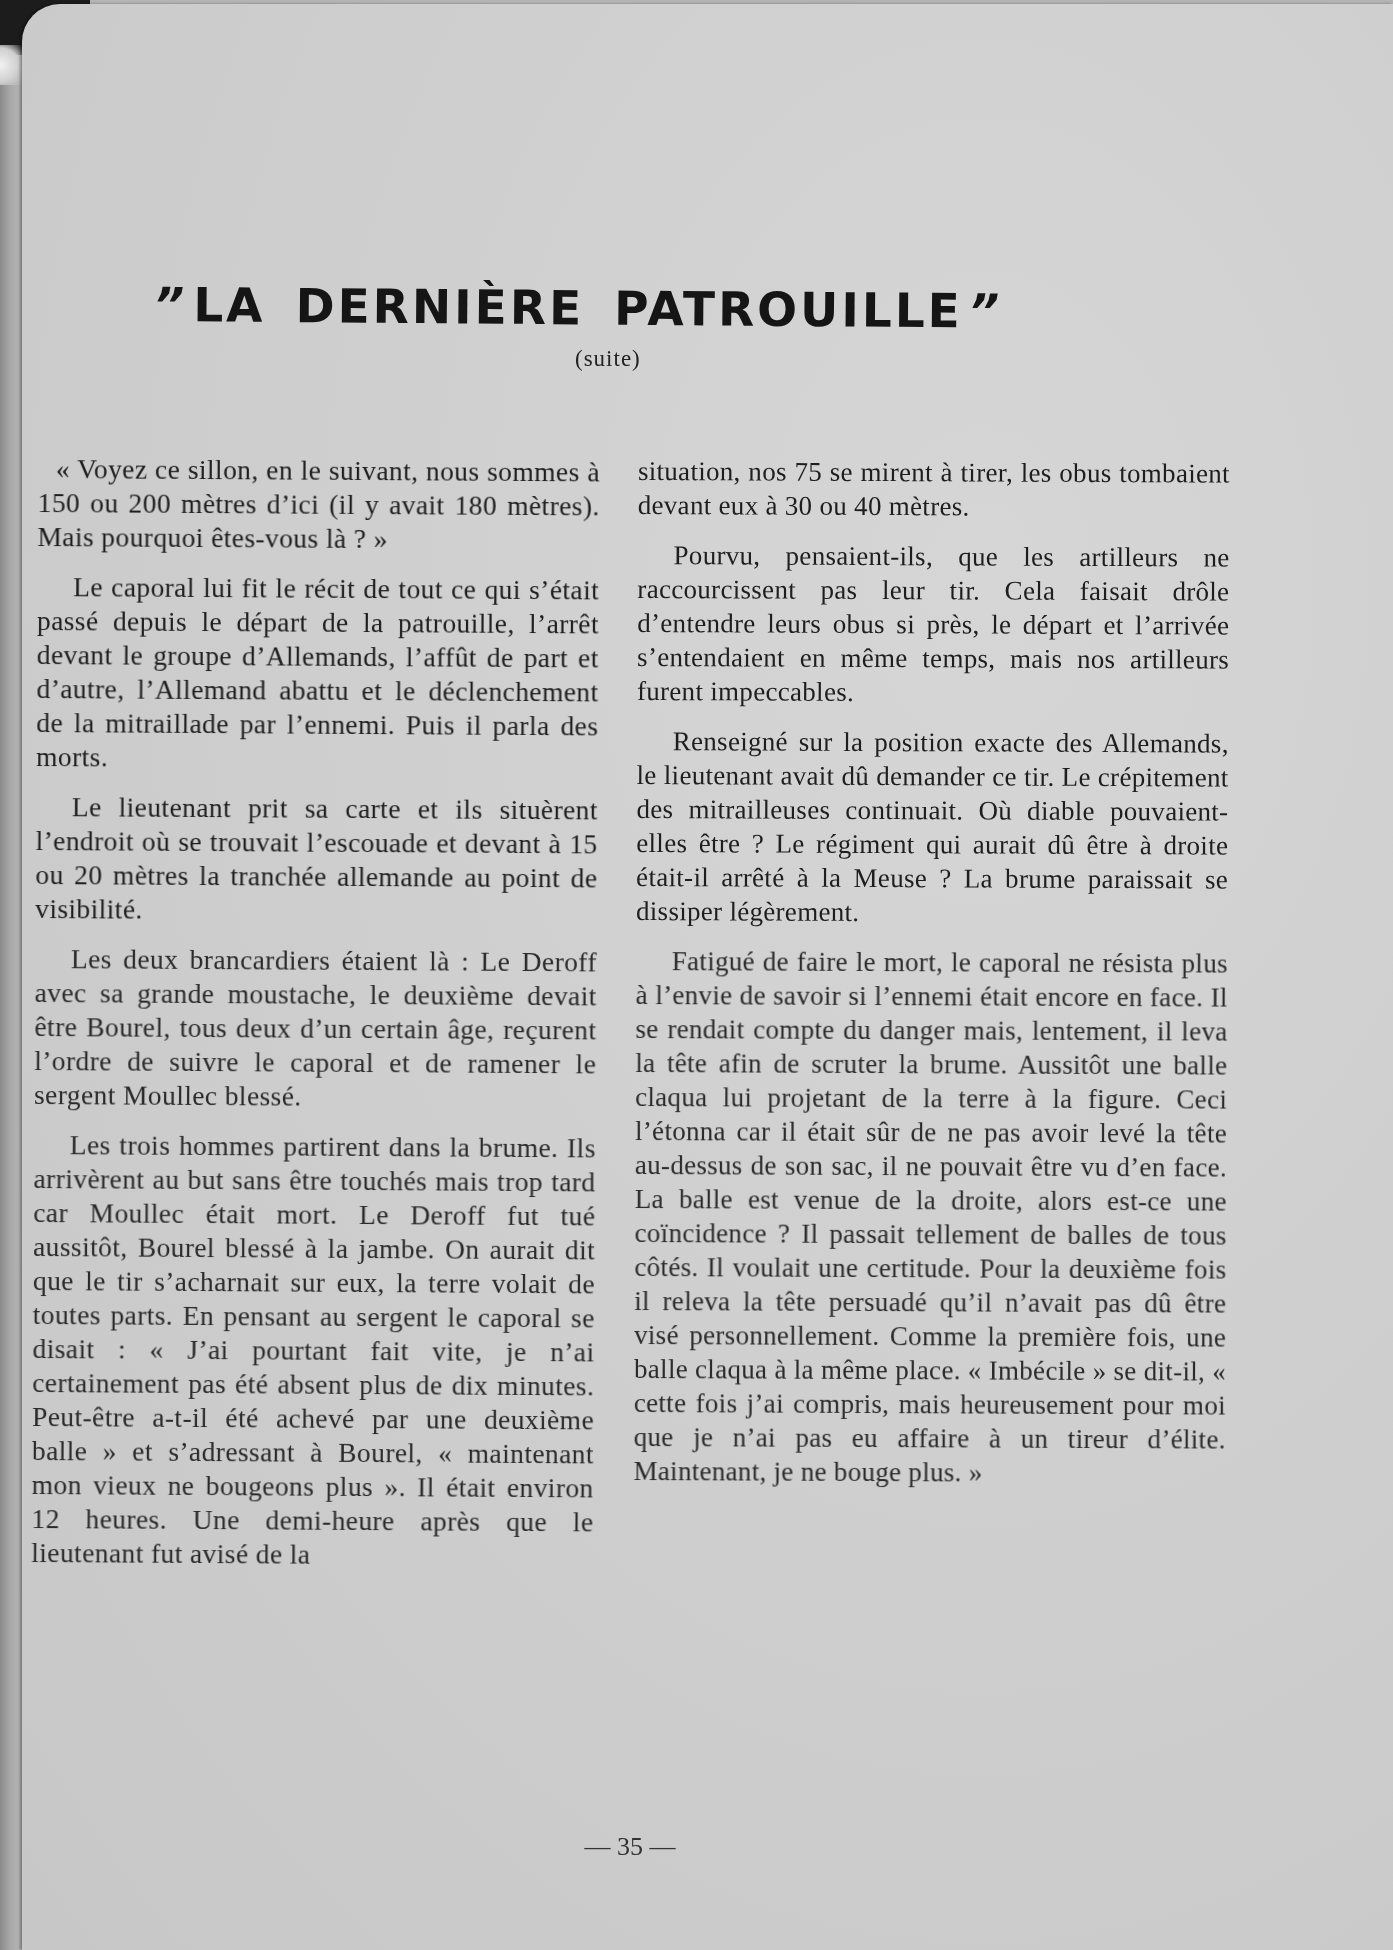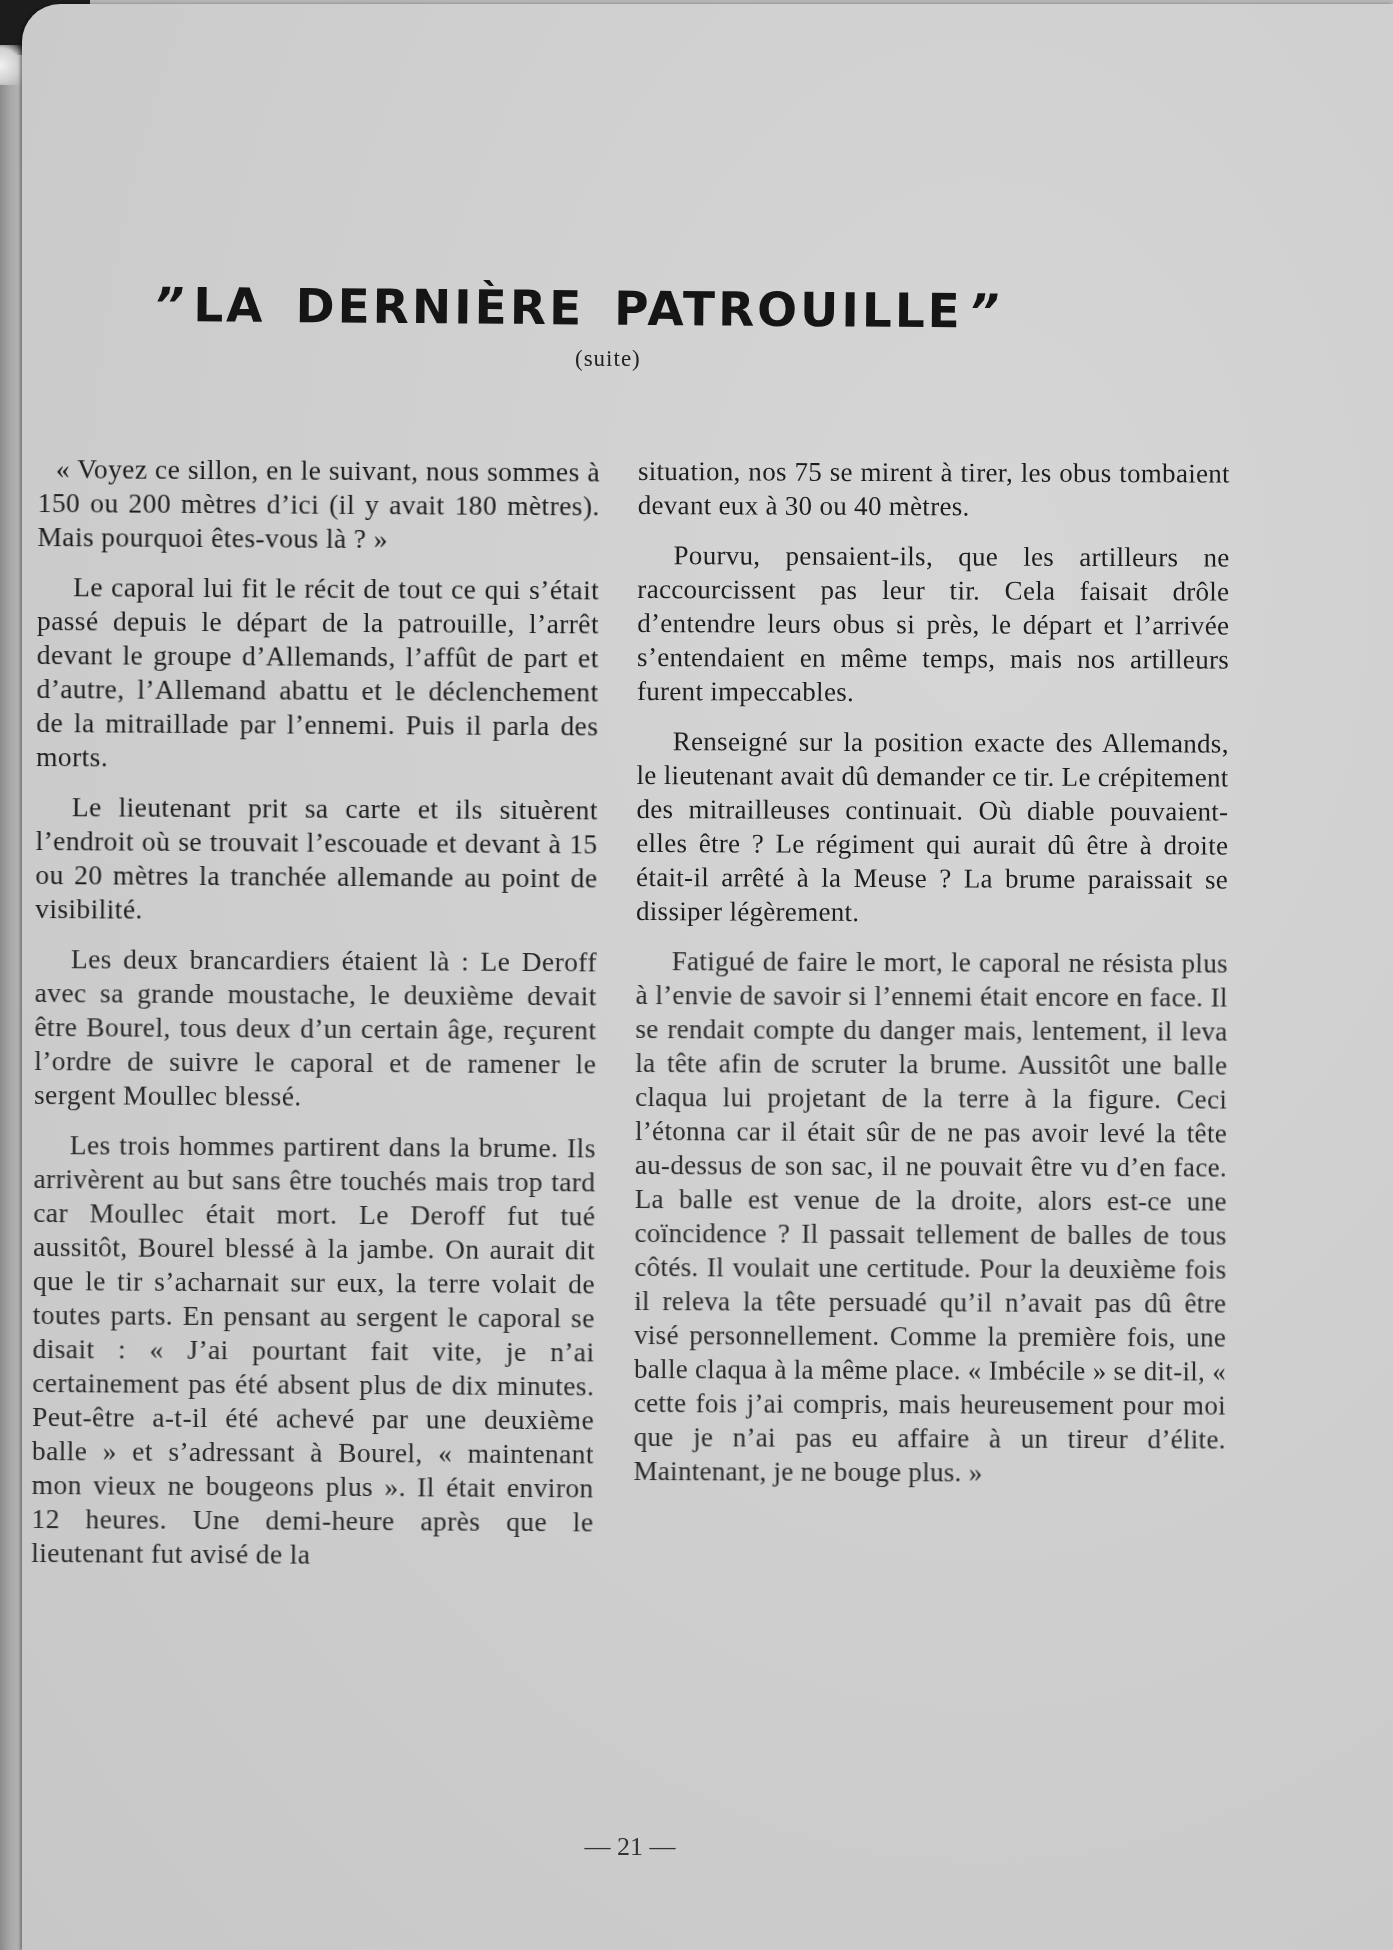--- a/index.html
+++ b/index.html
@@ -102,13 +102,13 @@
   <p class="blur2">Les trois hommes partirent dans la brume. Ils arrivèrent au but sans être touchés mais trop tard car Moullec était mort. Le Deroff fut tué aussitôt, Bourel blessé à la jambe. On aurait dit que le tir s’acharnait sur eux, la terre volait de toutes parts. En pensant au sergent le caporal se disait : « J’ai pourtant fait vite, je n’ai certainement pas été absent plus de dix minutes. Peut-être a-t-il été achevé par une deuxième balle » et s’adressant à Bourel, « maintenant mon vieux ne bougeons plus ». Il était environ 12 heures. Une demi-heure après que le lieutenant fut avisé de la</p>
 </div>
 
 <div class="col col-right">
   <p class="noindent">situation, nos 75 se mirent à tirer, les obus tombaient devant eux à 30 ou 40 mètres.</p>
   <p>Pourvu, pensaient-ils, que les artilleurs ne raccourcissent pas leur tir. Cela faisait drôle d’entendre leurs obus si près, le départ et l’arrivée s’entendaient en même temps, mais nos artilleurs furent impeccables.</p>
   <p>Renseigné sur la position exacte des Allemands, le lieutenant avait dû demander ce tir. Le crépitement des mitrailleuses continuait. Où diable pouvaient-elles être ? Le régiment qui aurait dû être à droite était-il arrêté à la Meuse ? La brume paraissait se dissiper légèrement.</p>
   <p class="blur2">Fatigué de faire le mort, le caporal ne résista plus à l’envie de savoir si l’ennemi était encore en face. Il se rendait compte du danger mais, lentement, il leva la tête afin de scruter la brume. Aussitôt une balle claqua lui projetant de la terre à la figure. Ceci l’étonna car il était sûr de ne pas avoir levé la tête au-dessus de son sac, il ne pouvait être vu d’en face. La balle est venue de la droite, alors est-ce une coïncidence ? Il passait tellement de balles de tous côtés. Il voulait une certitude. Pour la deuxième fois il releva la tête persuadé qu’il n’avait pas dû être visé personnellement. Comme la première fois, une balle claqua à la même place. « Imbécile » se dit-il, « cette fois j’ai compris, mais heureusement pour moi que je n’ai pas eu affaire à un tireur d’élite. Maintenant, je ne bouge plus. »</p>
 </div>
 
-<div class="pageno">— 21 —</div>
+<div class="pageno">— 35 —</div>
 
 </body></html>

